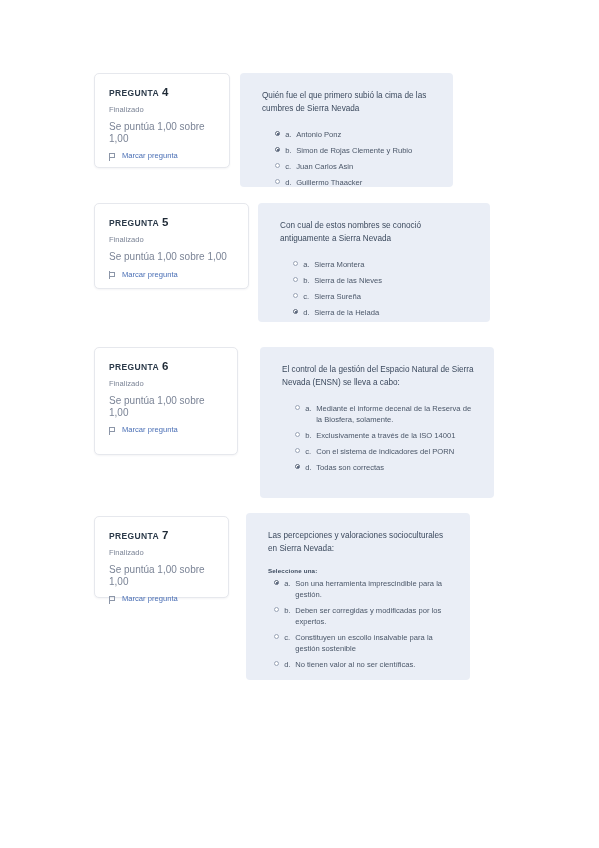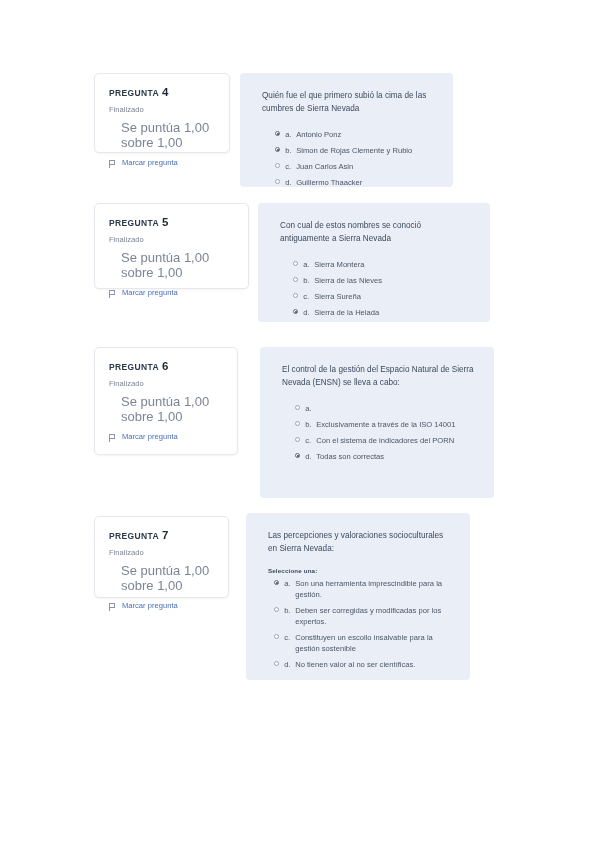--- a/index.html
+++ b/index.html
@@ -55,23 +55,23 @@
     margin-left: 3px;
     color: #1f2a36;
   }
   .qinfo-state {
     font-size: 7.6px;
     color: #7b8496;
     margin: 0 0 7px 0;
     line-height: 1.15;
   }
   .qinfo-grade {
-    font-size: 13px;
+    font-size: 10px;
     color: #7b8496;
-    margin: 0 0 8px 12px;
+    margin: 0 0 8px 0;
     line-height: 1.15;
   }
   .qinfo-flag {
     font-size: 7.6px;
     color: #4a6fb5;
     line-height: 1.15;
     display: flex;
     align-items: center;
     gap: 7px;
     cursor: pointer;
@@ -171,21 +171,21 @@
   .opttext {
     flex: 1 1 auto;
   }
 </style>
 </head>
 <body>
 
 <div class="page">
 
   <div class="qblock">
-    <div class="qinfo" style="left:94px; top:73px; width:136px; height:80px;">
+    <div class="qinfo" style="left:94px; top:73px; width:136px; height:95px;">
       <div class="qinfo-title">
         <span>PREGUNTA</span><span class="qnum">4</span>
       </div>
       <div class="qinfo-state">Finalizado</div>
       <div class="qinfo-grade">Se puntúa 1,00 sobre 1,00</div>
       <div class="qinfo-flag">
         <span class="flag-icon"></span>
         <span>Marcar pregunta</span>
       </div>
     </div>
@@ -269,20 +269,21 @@
         <span>Marcar pregunta</span>
       </div>
     </div>
 
     <div class="qpanel" style="left:260px; top:347px; width:234px; height:151px;">
       <p class="qtext">El control de la gestión del Espacio Natural de Sierra Nevada (ENSN) se lleva a cabo:</p>
       <ul class="qopts">
         <li class="qopt">
           <span class="radio"></span>
           <span class="optletter">a.</span>
+          <span class="opttext">Mediante el informe decenal de la Reserva de la Biosfera, solamente.</span>
         </li>
         <li class="qopt">
           <span class="radio"></span>
           <span class="optletter">b.</span>
           <span class="opttext">Exclusivamente a través de la ISO 14001</span>
         </li>
         <li class="qopt">
           <span class="radio"></span>
           <span class="optletter">c.</span>
           <span class="opttext">Con el sistema de indicadores del PORN</span>

